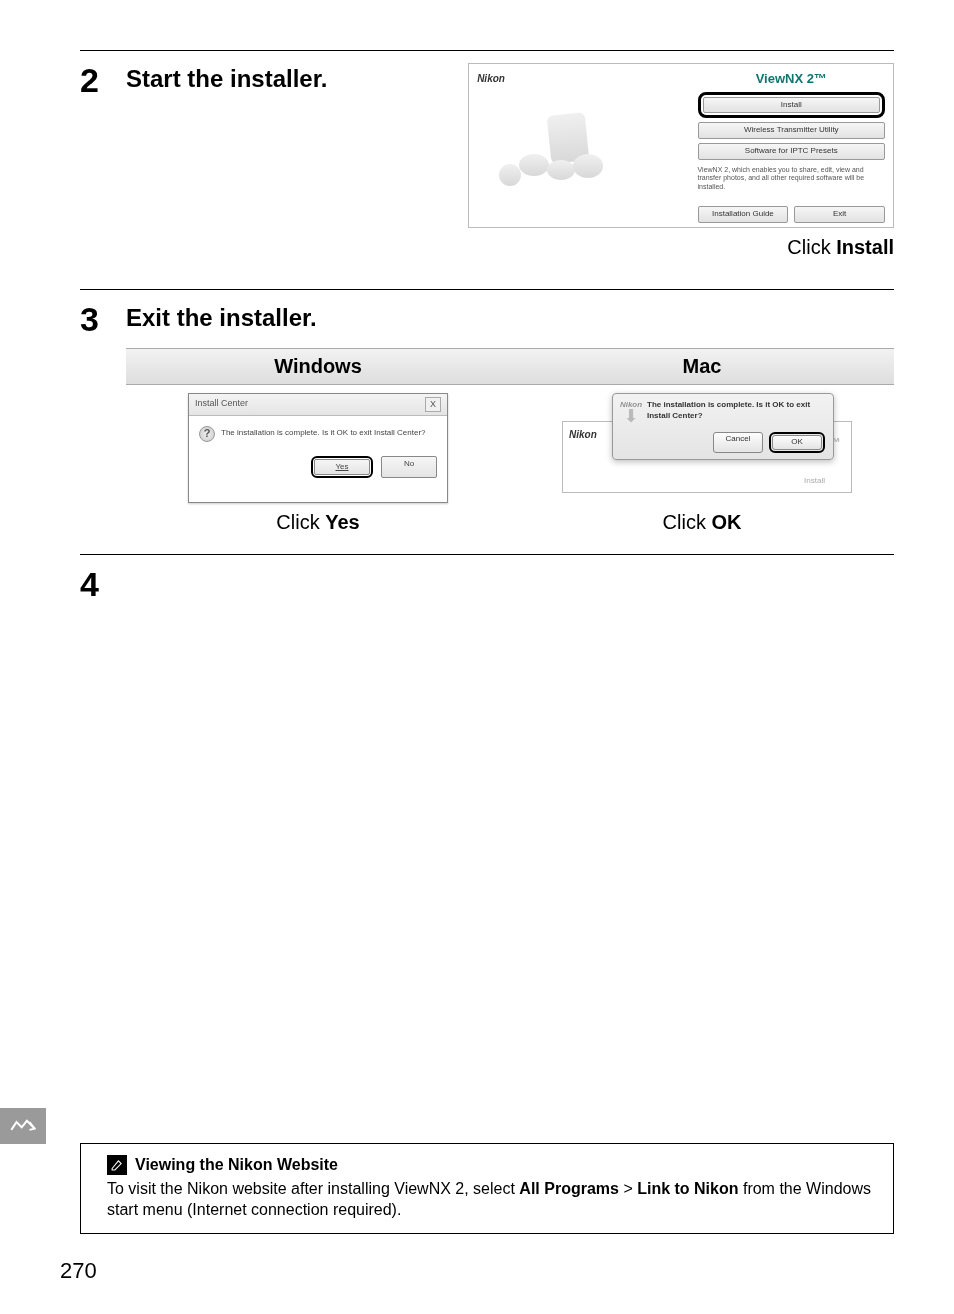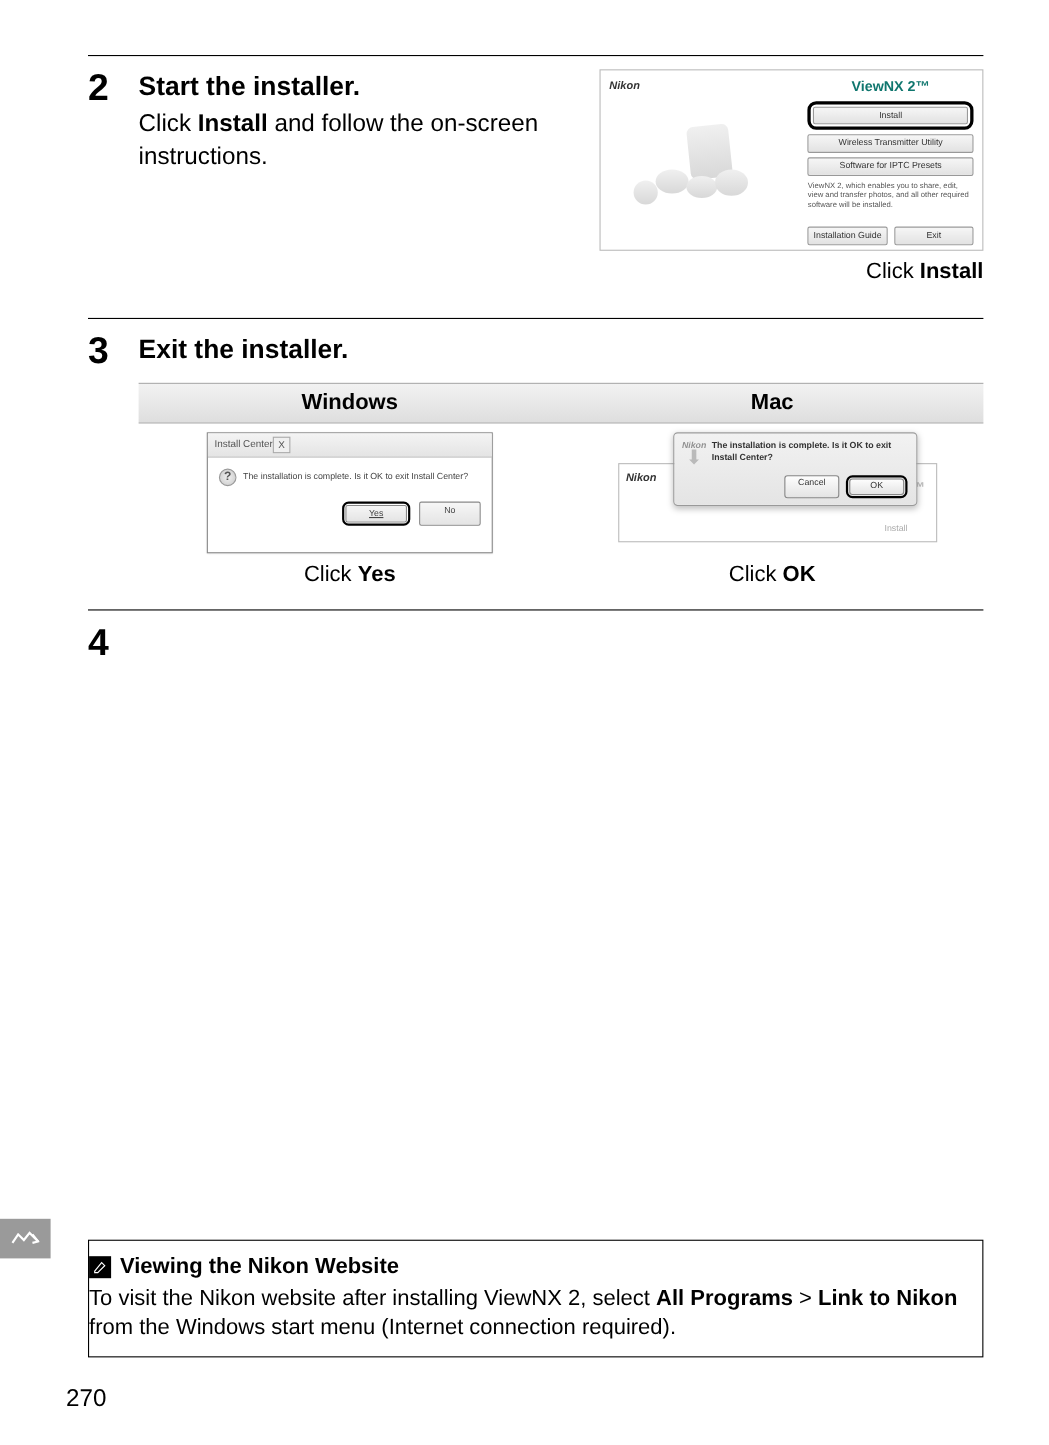--- a/index.html
+++ b/index.html
@@ -162,20 +162,21 @@
     color: #444;
     box-shadow: 0 1px 2px rgba(0,0,0,0.2);
   }
   .win-dlg .titlebar {
     background: linear-gradient(#f4f4f4,#e4e4e4);
     border-bottom: 1px solid #bbb;
     padding: 3px 6px;
     font-size: 9px;
     color: #555;
     display: flex;
+    justify-content: space-between;
   }
   .win-dlg .titlebar .xb {
     border: 1px solid #aaa;
     width: 16px;
     text-align: center;
     font-size: 9px;
     background: #f0f0f0;
   }
   .win-dlg .body {
     padding: 10px 10px 8px 10px;
@@ -295,26 +296,26 @@
   }
   .col-caption {
     font-size: 20px;
     margin-top: 6px;
   }
   .col-caption b { font-weight: 700; }
 
   
   .tip-box {
     border: 1.5px solid #000;
-    padding: 10px 14px 12px 0;
+    padding: 10px 14px 12px 26px;
     position: absolute;
     left: 80px;
     right: 60px;
     bottom: 80px;
-    font-size: 20px;
+    font-size: 16px;
     line-height: 1.35;
   }
   .tip-title {
     font-weight: 700;
     margin-bottom: 2px;
     display: flex;
     align-items: center;
     gap: 8px;
   }
   .tip-icon {
@@ -351,23 +352,20 @@
 </style>
 </head>
 <body>
 
 <div class="step-block">
   <div class="step-num">2</div>
   <div class="step-body">
     <div class="step2-row">
       <div class="step2-text">
         <div class="step-title">Start the installer.</div>
-        <div>
-          <span>Click </span><b>Install</b><span> and follow the on-screen instructions.</span>
-        </div>
       </div>
       <div>
         <div class="install-panel">
           <div class="install-left">
             <span class="logo">Nikon</span>
             <div class="blobs">
               <span style="left:50px;top:-10px;width:38px;height:48px;transform:rotate(-6deg)"></span>
               <span style="left:0;top:40px;width:22px;height:22px;border-radius:50%"></span>
               <span style="left:20px;top:30px;width:30px;height:22px;border-radius:50%"></span>
               <span style="left:48px;top:36px;width:28px;height:20px;border-radius:50%"></span>

